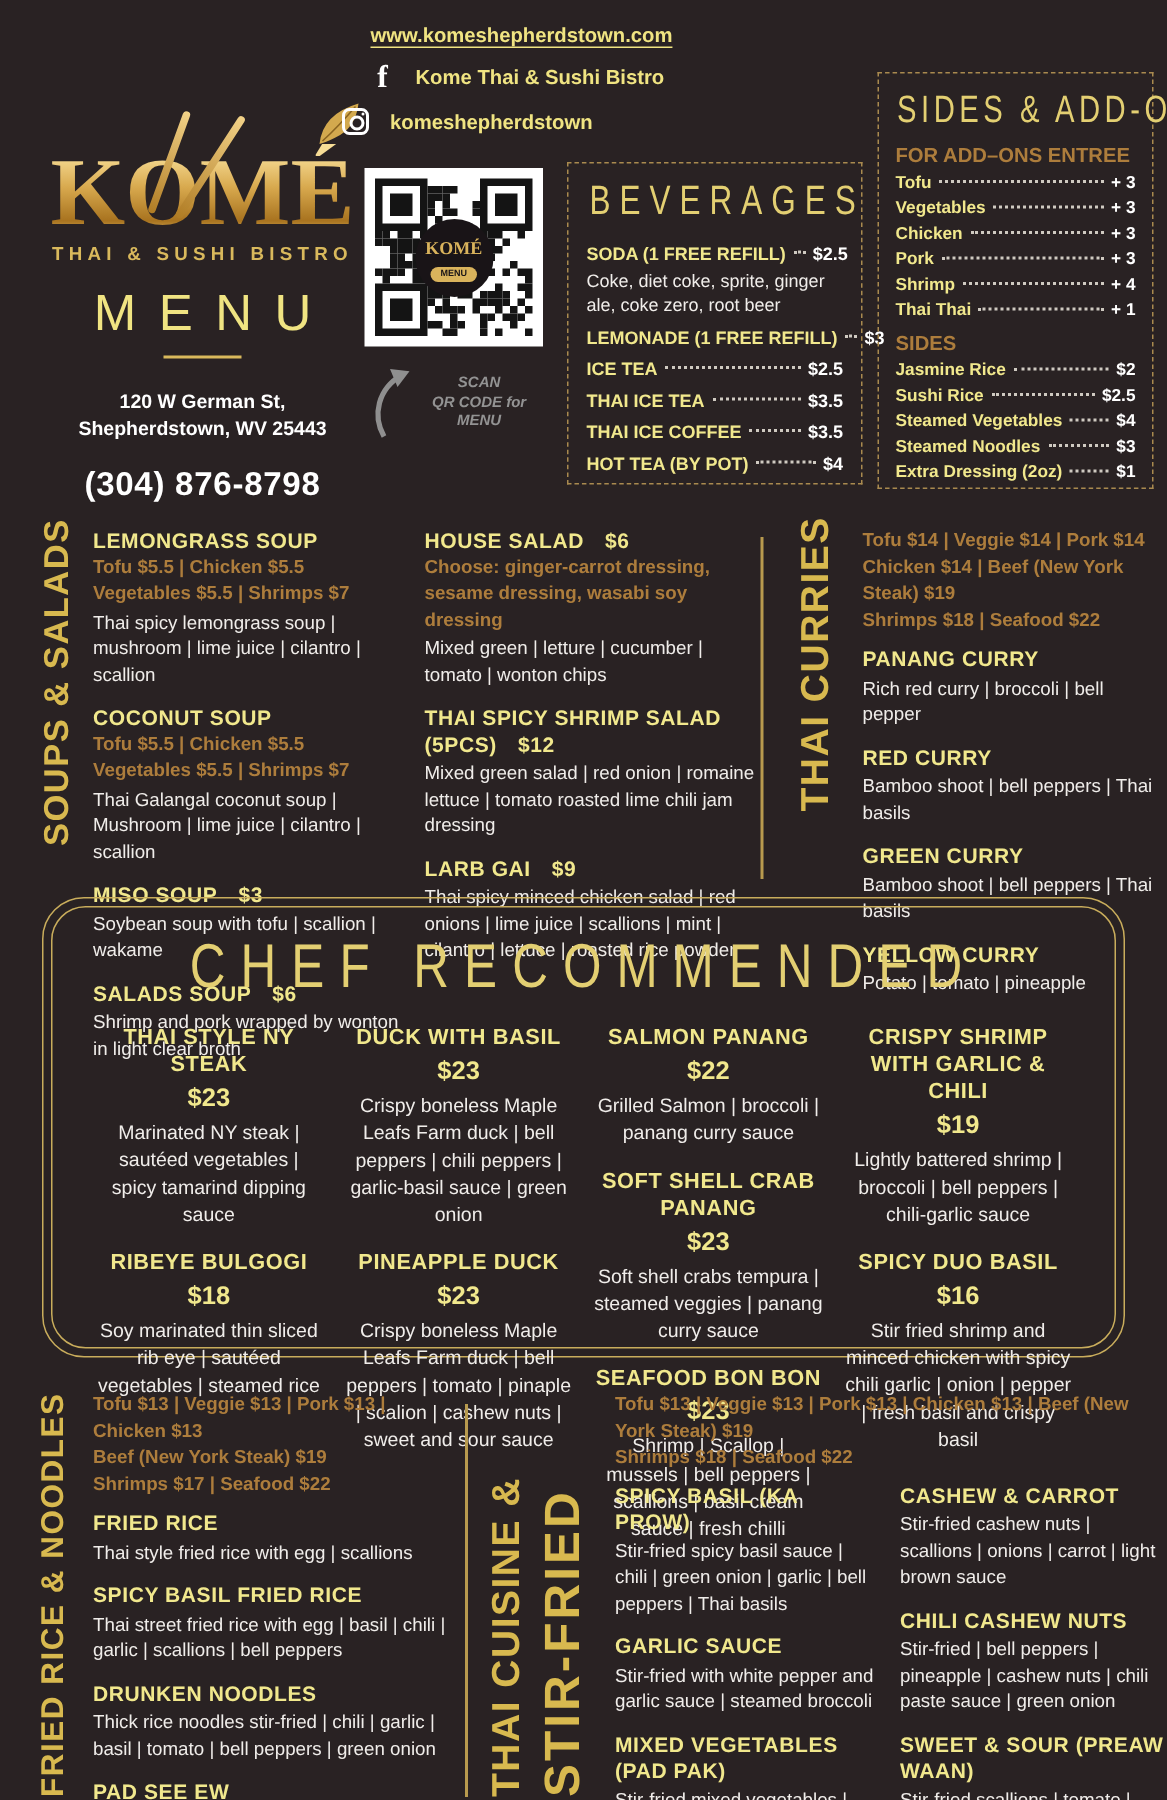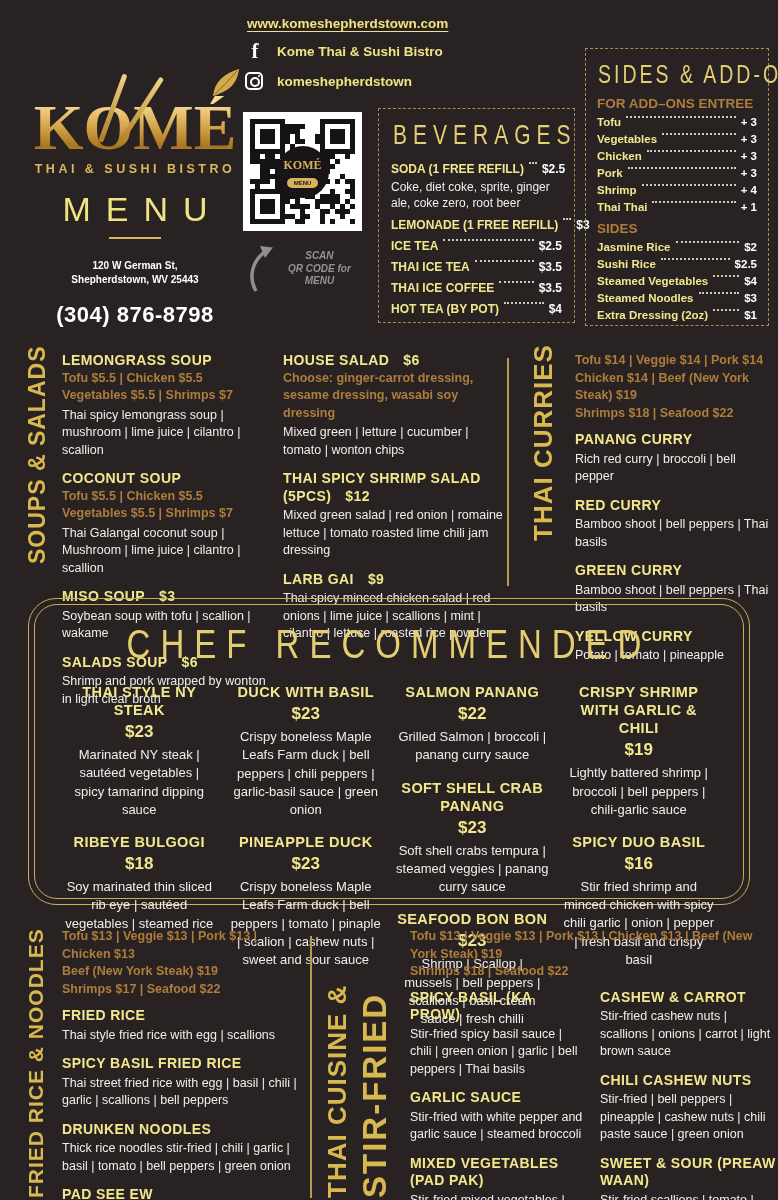--- a/index.html
+++ b/index.html
@@ -9,21 +9,21 @@
   *{box-sizing:border-box;margin:0;padding:0}
   body{background:#444;font-family:"Liberation Sans",sans-serif}
   #page{position:relative;width:778px;height:1200px;background:var(--bg);overflow:hidden;margin:0 auto;color:var(--wh)}
 
   
   .mi{margin-bottom:11px}
   .nm{color:var(--yl);font-weight:bold;font-size:14px;letter-spacing:.4px;line-height:1.25}
   .pi{margin-left:14px}
   .pl{color:var(--tn);font-weight:bold;font-size:12.5px;line-height:1.4;margin-top:0}
   .ds{color:var(--wh);font-size:12.5px;line-height:1.4;margin-top:2px}
-  .drow{display:flex;align-items:flex-start;margin-top:7px}
+  .drow{display:flex;align-items:center;margin-top:7px}
   .dn{color:var(--yl);font-weight:bold;font-size:12px;white-space:nowrap}
   .lead{flex:1;border-bottom:2px dotted #cfcac1;margin:0 5px 3px 5px;min-width:8px}
   .dp{color:#fff;font-weight:bold;font-size:12px;white-space:nowrap}
   .boxtitle{display:inline-block;color:var(--gdl);font-weight:normal;letter-spacing:6px;transform:scaleY(1.3);transform-origin:left center;white-space:nowrap}
 
   .vlabel{position:absolute;writing-mode:vertical-rl;transform:rotate(180deg);color:#d8b94f;font-weight:bold;white-space:nowrap;letter-spacing:1px}
   .vline{position:absolute;width:2px;background:#b89a4e}
 
   
   .logo-block{position:absolute;left:28px;top:96px;width:214px;text-align:center}
@@ -31,27 +31,27 @@
   .logo-text{font-family:"Liberation Serif",serif;font-weight:bold;font-size:64px;line-height:1;
     background:linear-gradient(180deg,#f7dd96 10%,#d8a94e 45%,#a8731f 80%,#e9c877);
     -webkit-background-clip:text;background-clip:text;color:transparent}
   .stick{position:absolute;width:5px;border-radius:3px;background:linear-gradient(180deg,#f2d288,#b07c24);transform-origin:bottom center}
   .stick1{left:64px;top:-26px;height:72px;transform:rotate(20deg)}
   .stick2{left:82px;top:-31px;height:80px;transform:rotate(33deg)}
   .leaf{position:absolute;right:-6px;top:-30px}
   .logo-sub{margin-top:2px;color:#d9b95c;font-weight:bold;font-size:12.5px;letter-spacing:3.5px}
   .menu-word{margin-top:14px;color:#f0e482;font-size:34px;letter-spacing:15px;padding-left:15px;font-weight:normal}
   .menu-underline{width:52px;height:2px;background:#d9b95c;margin:8px auto 0}
-  .addr{margin-top:20px;color:#fff;font-weight:bold;font-size:10px;line-height:1.35}
+  .addr{margin-top:20px;color:#fff;font-weight:bold;font-size:13px;line-height:1.35}
   .phone{margin-top:16px;color:#fff;font-weight:bold;font-size:22px;letter-spacing:.5px}
 
   .website{position:absolute;left:247px;top:16px;color:#f0e482;font-weight:bold;font-size:13.5px;text-decoration:underline;text-underline-offset:3px}
   .socrow{position:absolute;display:flex;align-items:center;gap:14px;color:#f0e482;font-weight:bold;font-size:13.5px}
   .fb{left:247px;top:42px}
-  .ig{left:245px;top:72px}
+  .ig{left:228px;top:72px}
   .fbicon{display:inline-block;width:16px;text-align:center;color:#fff;font-family:"Liberation Serif",serif;font-weight:bold;font-size:21px;line-height:18px}
   .igicon{position:relative;display:inline-block;width:18px;height:18px;border:2px solid #fff;border-radius:5px}
   .igicon::before{content:"";position:absolute;left:3px;top:3px;width:6px;height:6px;border:2px solid #fff;border-radius:50%}
   .igicon::after{content:"";position:absolute;right:1px;top:1px;width:2px;height:2px;background:#fff;border-radius:50%}
 
   
   .qr{position:absolute;left:243px;top:112px;width:119px;height:119px;background:#fff;padding:7px}
   .qr-inner{position:relative;width:105px;height:105px}
   #qr-cells i{position:absolute;width:5px;height:5px;background:#141414}
   .finder{position:absolute;width:35px;height:35px;border:5px solid #141414}

